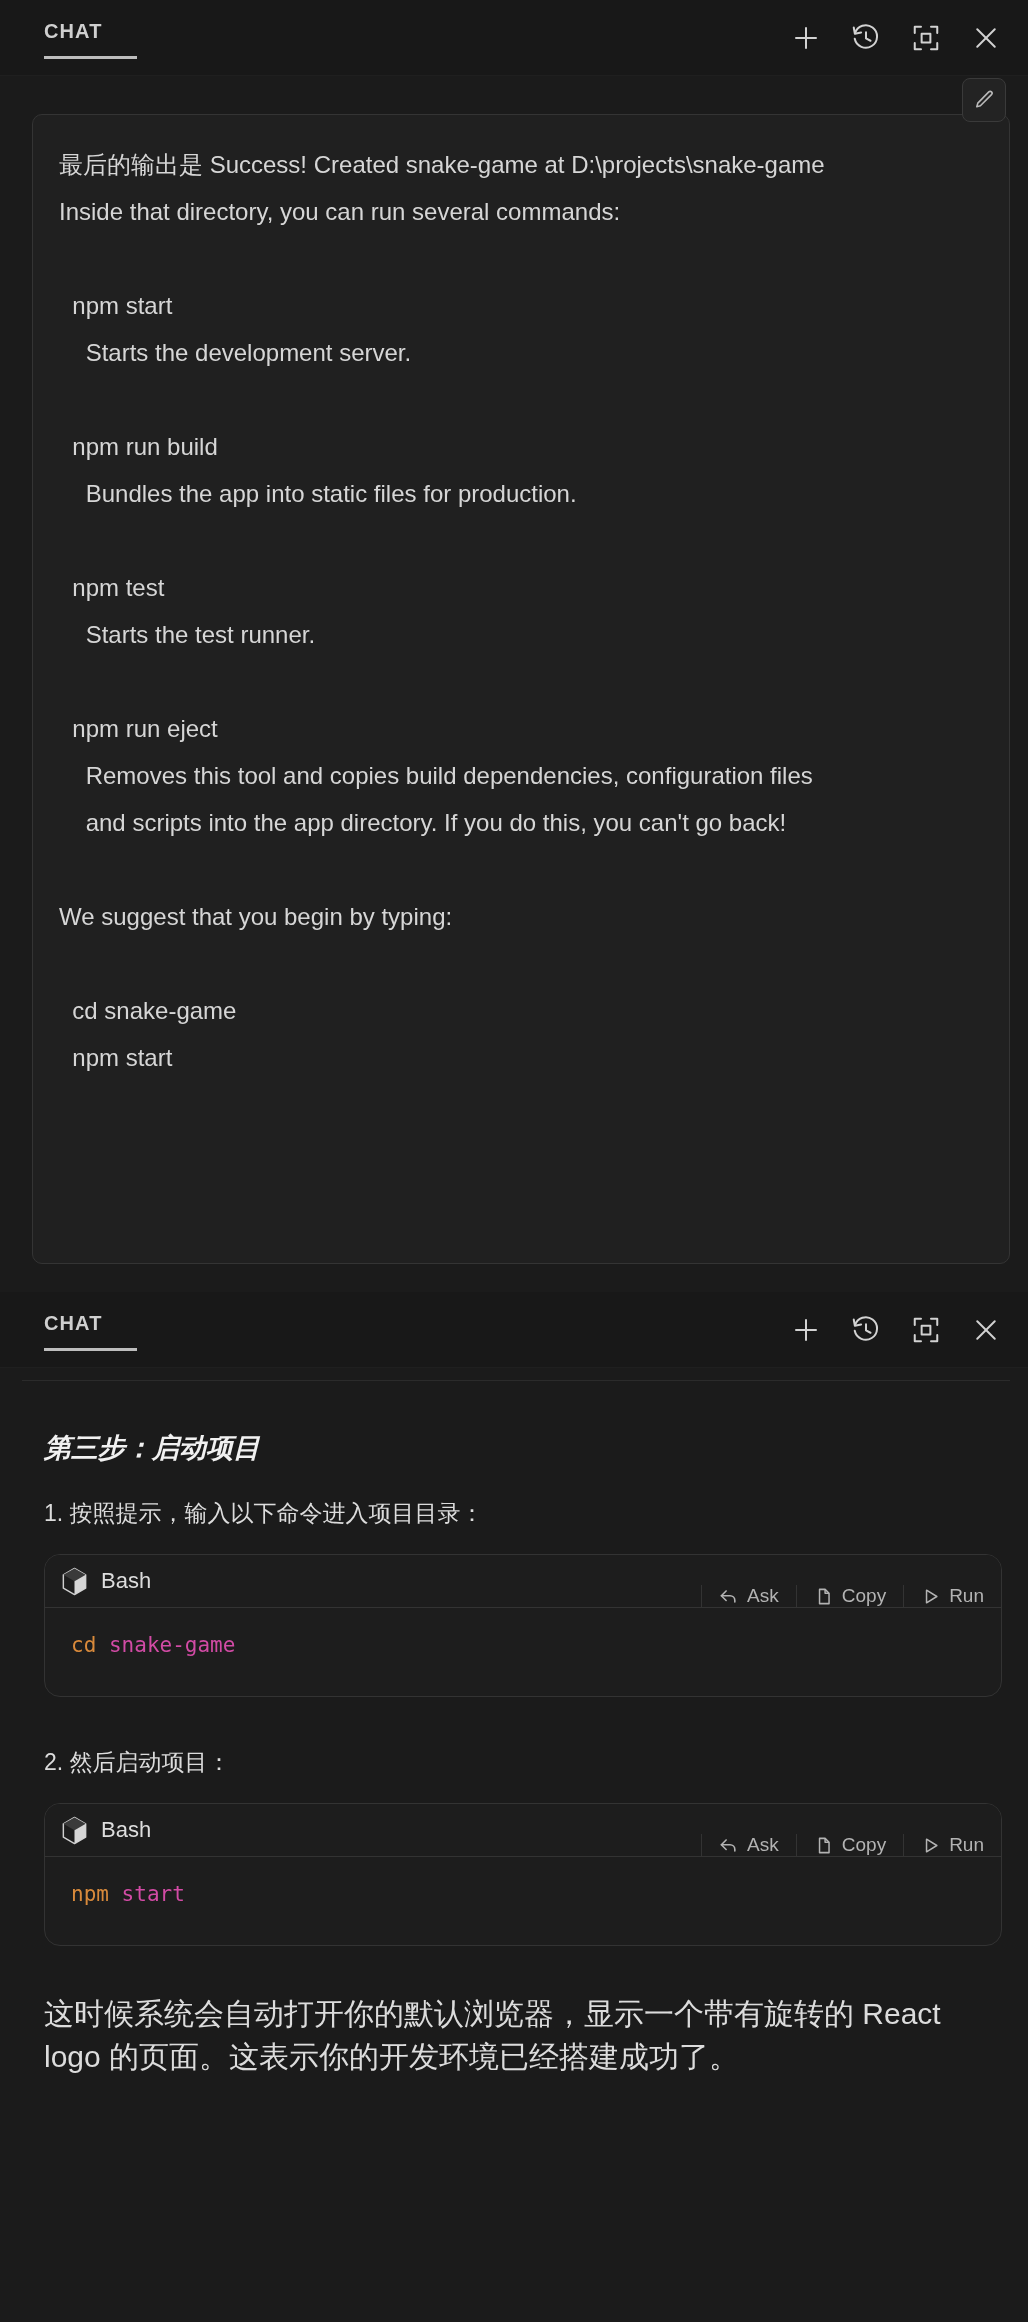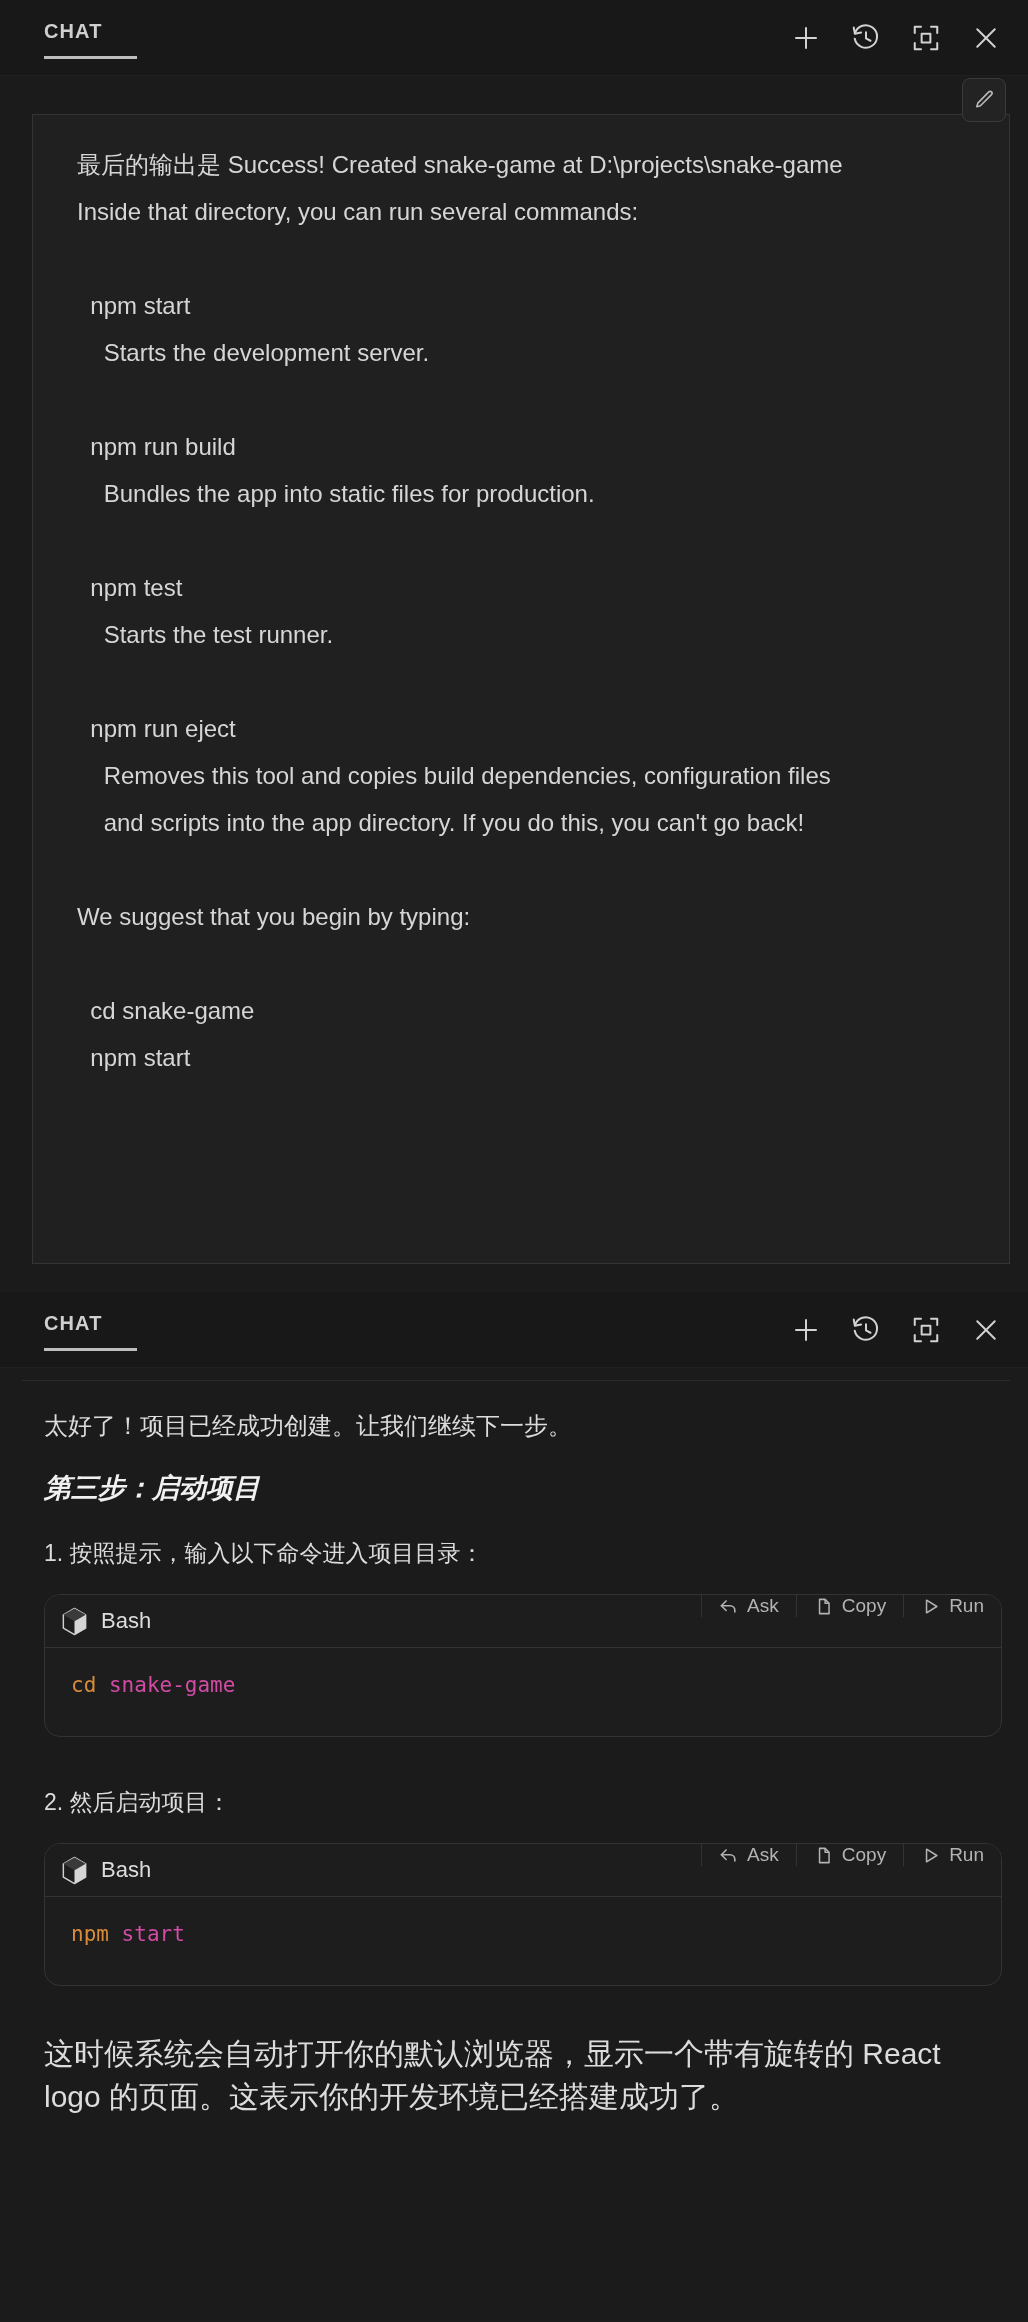--- a/index.html
+++ b/index.html
@@ -95,23 +95,23 @@
     justify-content: center;
     color: #b9b9b9;
     z-index: 5;
     cursor: pointer;
   }
 
   .user-bubble {
     position: relative;
     margin-top: 16px;
     border: 1px solid #343434;
-    border-radius: 0;
+    border-radius: 10px;
     background: #202020;
-    padding: 26px 30px 30px 44px;
+    padding: 26px 30px 30px 26px;
     min-height: 1150px;
   }
 
   .msg-text {
     color: #d6d6d6;
     font-size: 24px;
     line-height: 47px;
     white-space: pre-wrap;
     word-break: break-word;
   }
@@ -184,21 +184,21 @@
     display: flex;
     align-items: center;
     gap: 13px;
     padding-left: 16px;
     flex: 1 1 auto;
   }
   .code-lang-name {
     color: #ddd;
     font-size: 22px;
   }
-  .code-actions { display: flex; align-items: flex-start; padding-left: 44px; }
+  .code-actions { display: flex; align-items: flex-end; padding-left: 44px; }
   .code-btn {
     display: flex;
     align-items: center;
     gap: 9px;
     padding: 0 17px;
     border-left: 1px solid #333333;
     color: #b3b3b3;
     font-size: 19px;
     cursor: pointer;
     user-select: none;
@@ -327,21 +327,20 @@
             <line x1="19" y1="5" x2="5" y2="19"></line>
         </svg>
       </span>
     </div>
   </div>
 
   <div class="section-two">
     <div class="assistant-scroll">
       <div class="top-rule"></div>
 
-      <div class="a-para">太好了！项目已经成功创建。让我们继续下一步。</div>
 
       <div class="a-h3">第三步：启动项目</div>
 
       <div class="a-li">1. 按照提示，输入以下命令进入项目目录：</div>
 
       <div class="code-block">
         <div class="code-head">
           <div class="code-lang">
             <span>
               <svg class="bash-hex" width="27" height="29" viewBox="0 0 24 26" fill="none" stroke="#cfcfcf" stroke-width="1.3" stroke-linejoin="round">

